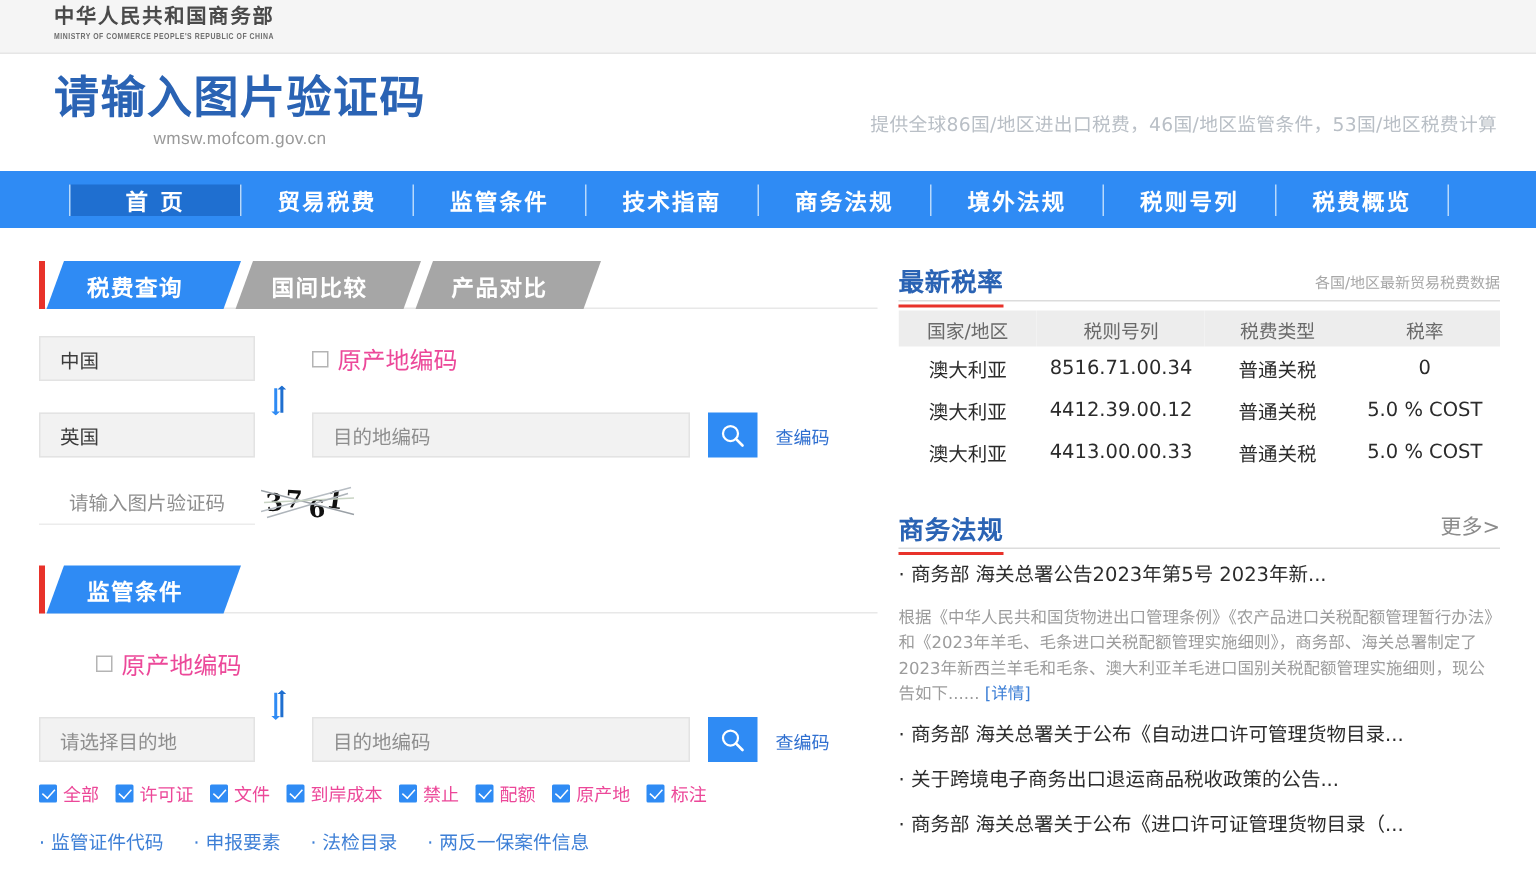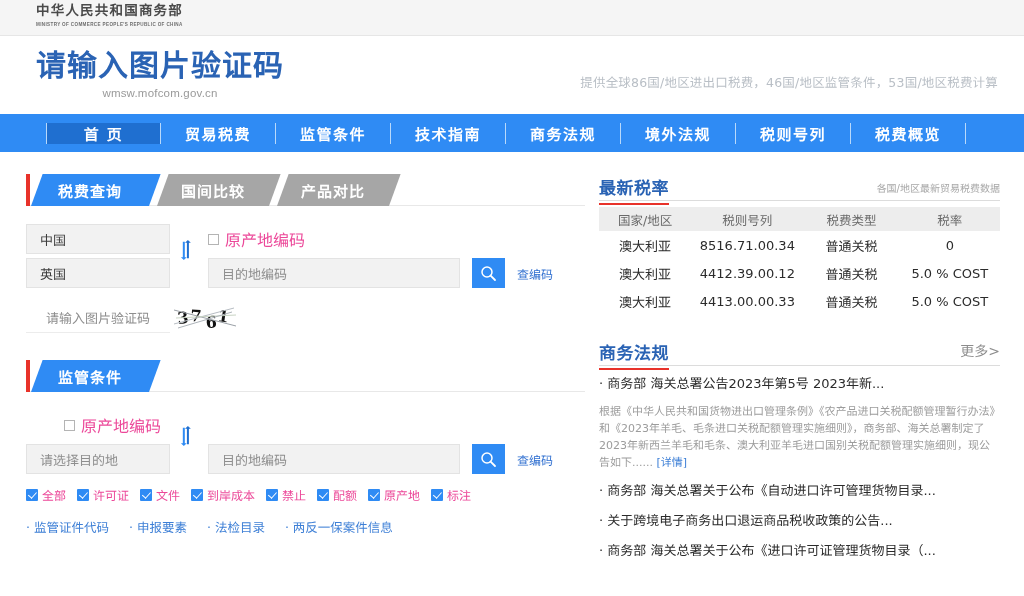--- a/index.html
+++ b/index.html
@@ -164,21 +164,21 @@
   .sec-head .tab { width: 118px; margin-left: 5px; }
   .sec-head .tab .shape { background: #2f8bf4; }
   .sec-head .redbar {
     position: absolute; left: 0; top: 0;
     width: 4px; height: 32px; background: #e8322a; z-index: 2;
   }
 
   
   .form { padding-top: 18px; position: relative; }
   .frow { display: flex; align-items: center; height: 30px; }
-  .frow + .frow { margin-top: 4px; }
+  .frow + .frow { margin-top: 21px; }
 
   .sel {
     width: 144px; height: 30px;
     background: #f2f2f2;
     border: 1px solid #e3e3e3;
     display: flex; align-items: center;
     padding-left: 13px;
     font-size: 13px;
     color: #3c3c3c;
     font-family: "DejaVu Sans", "Liberation Sans", sans-serif;

